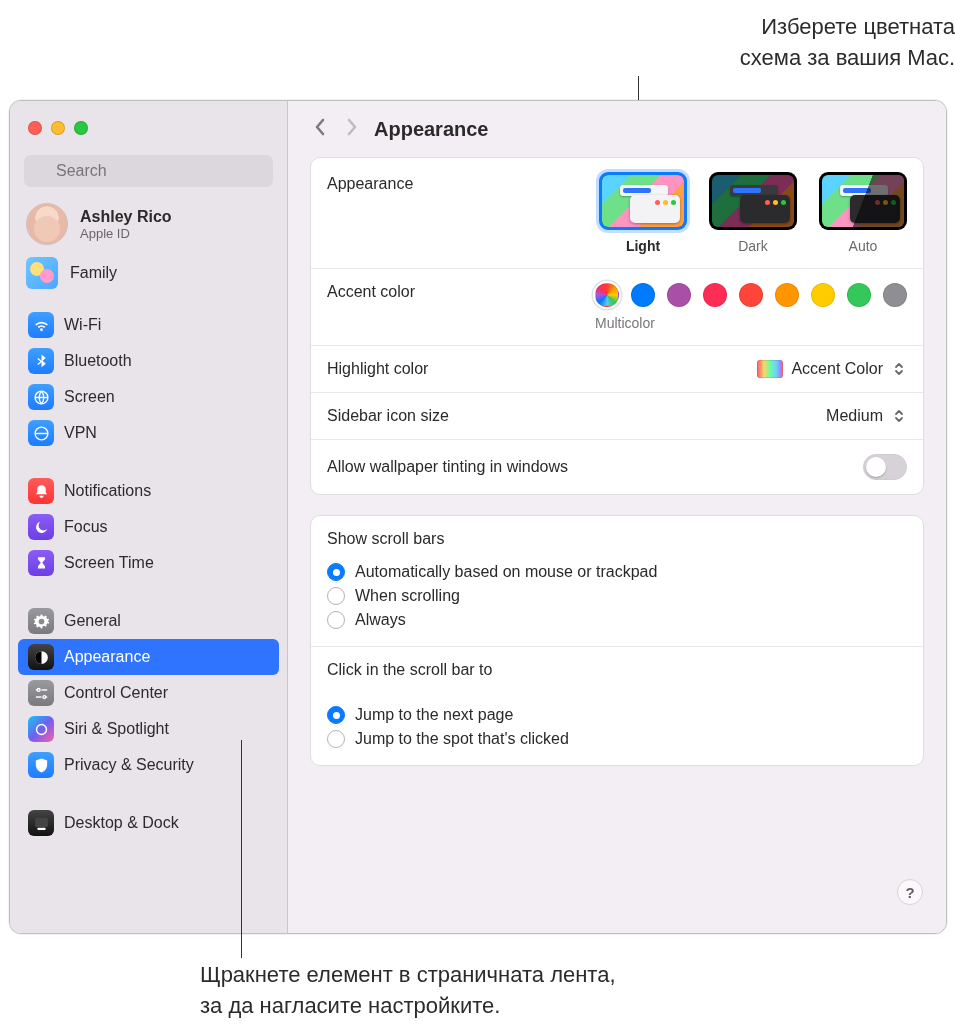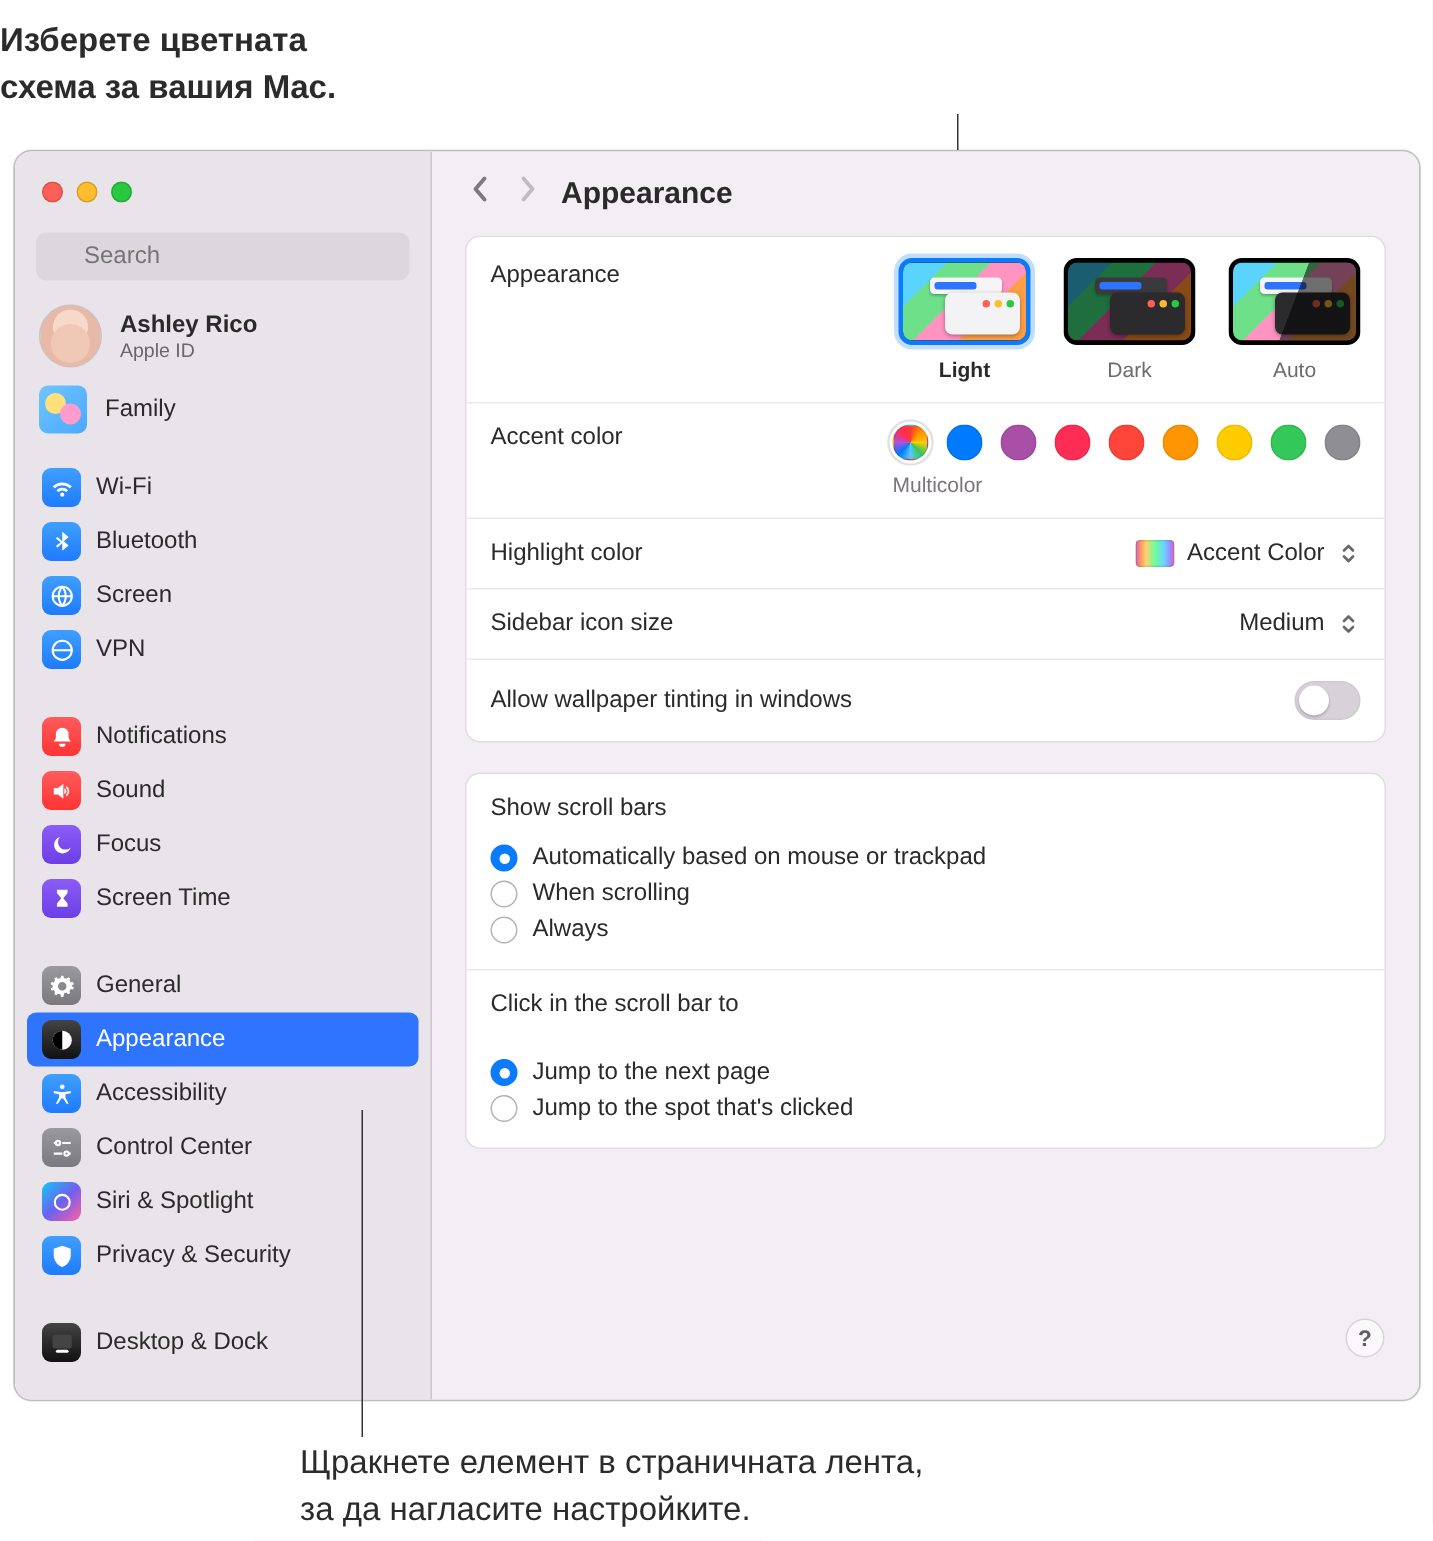--- a/index.html
+++ b/index.html
@@ -9,24 +9,24 @@
     width: 955px;
     height: 1027px;
     position: relative;
     color: #2a2a2a;
     font-size: 16px;
   }
   .callout-top {
     position: absolute;
     top: 12px;
     left: 0; right: 0;
-    text-align: left;
+    text-align: right;
     font-size: 22px;
     line-height: 1.4;
-    font-weight: 700;
+    font-weight: 400;
     color: #2b2b2b;
   }
   .callout-top .line { display:block; }
   .callout-line-top {
     position:absolute;
     left:638px;
     top:76px;
     width:1px;
     height:90px;
     background:#333;
@@ -354,28 +354,20 @@
         <div class="section">
           <div class="item">
             <div class="icon red">
               <svg viewBox="0 0 24 24" fill="currentColor">
                 <path d="M12 3a6 6 0 00-6 6v4l-2 3h16l-2-3V9a6 6 0 00-6-6zm0 18a3 3 0 003-3H9a3 3 0 003 3z"></path>
               </svg>
             </div>
             <span>Notifications</span>
           </div>
           <div class="item">
-            <div class="icon red">
-              <svg viewBox="0 0 24 24" fill="currentColor">
-                <path d="M4 9v6h4l5 4V5L8 9H4zm12 3a3 3 0 00-2-2.8v5.6A3 3 0 0016 12zm2.5 0a5.5 5.5 0 00-3-4.9v1.7a4 4 0 010 6.4v1.7a5.5 5.5 0 003-4.9z"></path>
-              </svg>
-            </div>
-            <span>Sound</span>
-          </div>
-          <div class="item">
             <div class="icon purple">
               <svg viewBox="0 0 24 24" fill="currentColor">
                 <path d="M20 14A8 8 0 1110 4a6 6 0 0010 10z"></path>
               </svg>
             </div>
             <span>Focus</span>
           </div>
           <div class="item">
             <div class="icon purple">
               <svg viewBox="0 0 24 24" fill="currentColor">
@@ -396,29 +388,20 @@
             <span>General</span>
           </div>
           <div class="item active">
             <div class="icon black">
               <svg viewBox="0 0 24 24" fill="currentColor">
                 <circle cx="12" cy="12" r="9" fill="#fff"></circle>
                 <path d="M12 3a9 9 0 000 18V3z" fill="#000"></path>
               </svg>
             </div>
             <span>Appearance</span>
-          </div>
-          <div class="item">
-            <div class="icon blue">
-              <svg viewBox="0 0 24 24" fill="currentColor">
-                <circle cx="12" cy="5" r="2.2"></circle>
-                <path d="M4 9l8 1 8-1v2l-5 1v3l3 6h-2l-3-5h-2l-3 5H6l3-6v-3L4 11V9z"></path>
-              </svg>
-            </div>
-            <span>Accessibility</span>
           </div>
           <div class="item">
             <div class="icon gray">
               <svg viewBox="0 0 24 24" fill="none" stroke="currentColor" stroke-width="2">
                 <circle cx="8" cy="7" r="2"></circle>
                 <line x1="12" y1="7" x2="20" y2="7"></line>
                 <line x1="4" y1="7" x2="6" y2="7"></line>
                 <circle cx="16" cy="17" r="2"></circle>
                 <line x1="4" y1="17" x2="12" y2="17"></line>
                 <line x1="18" y1="17" x2="20" y2="17"></line>

